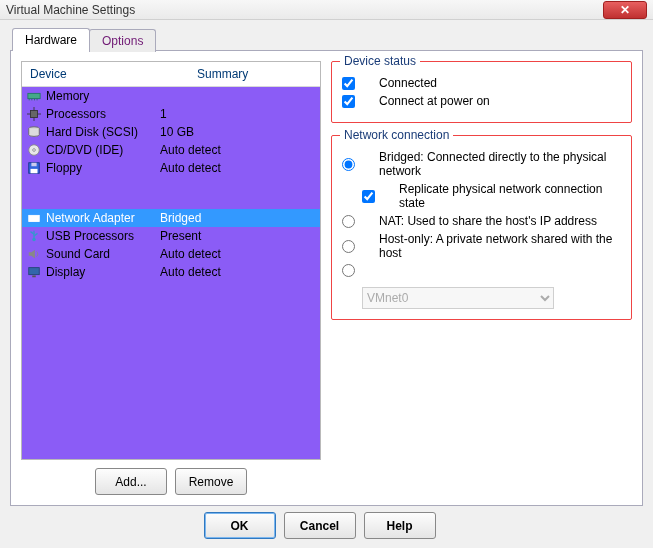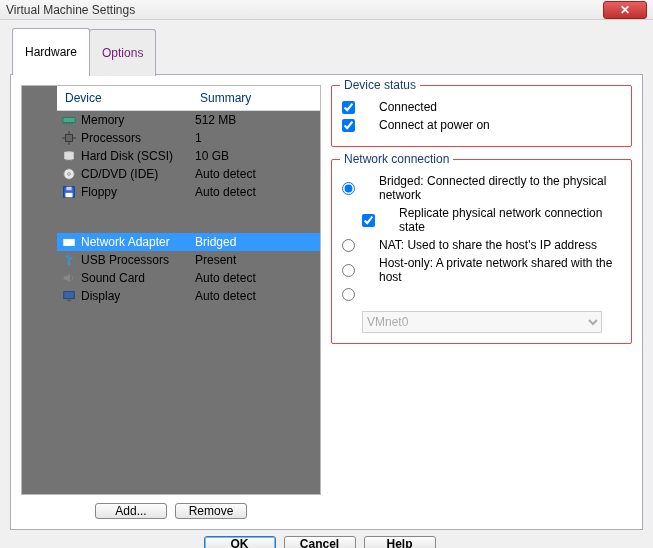--- a/index.html
+++ b/index.html
@@ -5,49 +5,49 @@
 * { box-sizing: border-box; font-family: "Segoe UI", Tahoma, sans-serif; font-size: 12px; }
 body { margin: 0; background: #f0f0f0; width: 653px; height: 548px; overflow: hidden; }
 
 .titlebar { height: 20px; padding: 0 6px; background: linear-gradient(#f7f7f7,#eaeaea); border-bottom: 1px solid #d0d0d0; display: flex; align-items: center; justify-content: space-between; }
 .titlebar .title { color: #333; }
 .close-btn { width: 44px; height: 18px; background: linear-gradient(#e86060,#c03030); border: 1px solid #a02020; border-radius: 3px; display: flex; align-items: center; justify-content: center; color: #fff; font-weight: bold; }
 
 .dialog-body { padding: 8px 10px 6px 10px; }
 
 .tab-row { display: flex; margin-left: 2px; position: relative; z-index: 2; }
-.tab { padding: 16px 12px; border: 1px solid #aab; border-bottom: none; background: #fff; border-radius: 3px 3px 0 0; margin-right: -1px; cursor: default; }
+.tab { padding: 4px 12px; border: 1px solid #aab; border-bottom: none; background: #fff; border-radius: 3px 3px 0 0; margin-right: -1px; cursor: default; }
 .tab.inactive { background: #ececec; color: #701a75; position: relative; top: 1px; }
 
 .tab-page { border: 1px solid #aab; background: #fff; height: 456px; margin-top: -1px; padding: 10px; display: flex; gap: 10px; }
 
 .left-pane { width: 300px; display: flex; flex-direction: column; }
-.device-list { flex: 1; border: 1px solid #b9b9b9; background: #737373; overflow: hidden; padding-left: 35px; }
+.device-list { flex: 1; border: 1px solid #b9b9b9; background: #8b5cf6; overflow: hidden; }
 .list-header { display: flex; border-bottom: 1px solid #d8d8d8; background: #fff; }
 .list-header > div { padding: 5px 8px; color: #003a75; font-weight: normal; }
 .col-device { width: 135px; }
-.col-summary { flex: 1; }
+.col-summary { flex: 1; margin-left: 32px; }
 .row { display: flex; align-items: center; height: 18px; padding: 0 4px; }
 .row .icon { width: 16px; height: 16px; display: flex; align-items: center; justify-content: center; margin-right: 4px; }
 .row .dev { width: 114px; white-space: nowrap; }
 .row .sum { flex: 1; white-space: nowrap; }
 .row.selected { background: #3399ff; color: #fff; margin-top: 32px; }
 .row.selected .icon svg * { stroke: #fff; fill: #fff; }
 
 .btn-row { display: flex; gap: 8px; justify-content: center; margin-top: 8px; }
-.btn { min-width: 72px; height: 16px; border: 1px solid #888; border-radius: 3px; background: linear-gradient(#fdfdfd,#e5e5e5); padding: 0 12px; display: inline-flex; align-items: center; justify-content: center; cursor: default; }
+.btn { min-width: 72px; height: 27px; border: 1px solid #888; border-radius: 3px; background: linear-gradient(#fdfdfd,#e5e5e5); padding: 0 12px; display: inline-flex; align-items: center; justify-content: center; cursor: default; }
 
 .right-pane { flex: 1; display: flex; flex-direction: column; gap: 12px; }
 .groupbox { border: 1px solid #ef4444; border-radius: 2px; padding: 10px 10px 10px 10px; position: relative; }
 .groupbox .legend { position: absolute; top: -8px; left: 8px; background: #fff; padding: 0 4px; color: #1a3c78; }
 .chk-line, .rad-line { display: flex; align-items: center; gap: 24px; margin: 4px 0; }
 .rad-line input[type=radio] { margin: 0; }
 .chk-line input[type=checkbox] { margin: 0; }
 .indent { margin-left: 20px; }
-select.vmnet { width: 240px; height: 22px; margin: 6px 17px 0 20px; background: #f4f4f4; border: 1px solid #bbb; color: #777; }
+select.vmnet { width: 192px; height: 22px; margin: 6px 17px 0 20px; background: #f4f4f4; border: 1px solid #bbb; color: #777; }
 select.vmnet:disabled { color: #888; }
 
 .footer { display: flex; justify-content: center; gap: 8px; padding: 6px 14px 0 0; font-weight: bold; }
 .footer .btn.ok { border: 1px solid #2f78c0; box-shadow: 0 0 0 1px #7ab6ef inset; }
 
 
 .icon svg { width: 14px; height: 14px; }
 </style>
 </head>
 <body>
@@ -79,21 +79,20 @@
               <span class="icon">
                 <svg viewBox="0 0 16 16">
                   <rect x="1" y="5" width="14" height="6" fill="#4a8" stroke="#276"></rect>
                   <rect x="2" y="11" width="1" height="2" fill="#276"></rect>
                   <rect x="5" y="11" width="1" height="2" fill="#276"></rect>
                   <rect x="8" y="11" width="1" height="2" fill="#276"></rect>
                   <rect x="11" y="11" width="1" height="2" fill="#276"></rect>
                 </svg>
               </span>
               <span class="dev">Memory</span>
-              <span class="sum">512 MB</span>
             </div>
             <div class="row">
               <span class="icon">
                 <svg viewBox="0 0 16 16">
                   <rect x="4" y="4" width="8" height="8" fill="#666" stroke="#333"></rect>
                   <line x1="8" y1="0" x2="8" y2="4" stroke="#333"></line>
                   <line x1="8" y1="12" x2="8" y2="16" stroke="#333"></line>
                   <line x1="0" y1="8" x2="4" y2="8" stroke="#333"></line>
                   <line x1="12" y1="8" x2="16" y2="8" stroke="#333"></line>
                 </svg>

